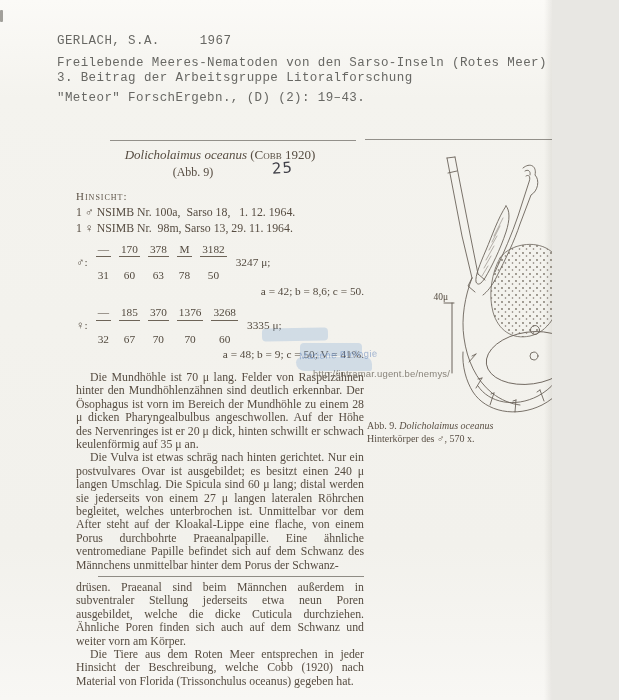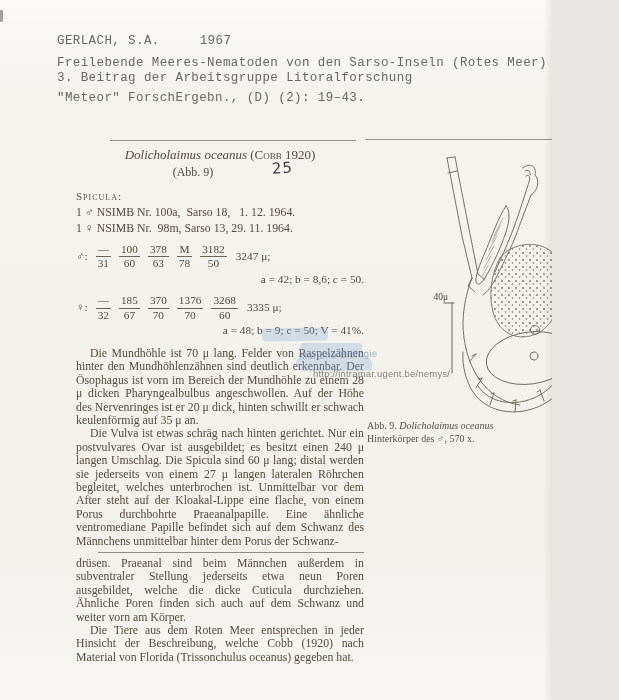--- a/index.html
+++ b/index.html
@@ -29,21 +29,21 @@
   .abb-row .abbref{margin-right:54px;}
   .handnum{position:absolute;left:196px;top:-4px;font-family:"DejaVu Sans",sans-serif;
            font-size:15px;color:#42424a;transform:rotate(-4deg);letter-spacing:1px;}
   .material-label{font-variant:small-caps;font-size:11px;letter-spacing:1px;margin-top:6px;color:#5d5347;}
   .material-line{white-space:pre;font-size:11.8px;margin-top:2.5px;}
 
   .formula{display:flex;align-items:center;margin-top:8px;font-size:11.3px;color:#52493e;}
   .formula .sym{margin-right:4px;}
   .frac{display:inline-flex;flex-direction:column;align-items:center;line-height:1.05;margin:0 4px;}
   .frac .ftop{padding:0 2px 1px;}
-  .frac .fbot{border-top:0.8px solid #6d6458;padding:1px 2px 0;align-self:stretch;text-align:center;}
+  .frac .fbot{border-top:0.8px solid #6d6458;padding:13px 2px 0;align-self:stretch;text-align:center;}
   .formula .total{margin-left:5px;}
   .abc{margin:3px 0 0 8px;font-size:11.3px;color:#52493e;text-align:right;}
 
   p.body{margin:0;text-align:justify;hyphens:none;}
   p.body.first{margin-top:9px;font-family:Liberation Serif, serif;}
   p.indent{text-indent:14px;}
   .midrule{height:1px;background:#8f8c85;margin:4px 0 4px 22px;}
 
   
   .figure-svg{position:absolute;left:388px;top:146px;}
@@ -75,32 +75,32 @@
 
   <div class="col">
     <div class="sp-title">
       <span class="species">Dolicholaimus oceanus</span>
       <span class="authority">(Cobb 1920)</span>
     </div>
     <div class="abb-row">
       <span class="abbref">(Abb. 9)</span>
       <span class="handnum">25</span>
     </div>
-    <div class="material-label">Spicula:</div>
+    <div class="material-label">Hinsicht:</div>
     <div class="material-line">1 ♂ NSIMB Nr. 100a,  Sarso 18,   1. 12. 1964.</div>
     <div class="material-line">1 ♀ NSIMB Nr.  98m, Sarso 13, 29. 11. 1964.</div>
 
     <div class="formula">
       <span class="sym">♂:</span>
       <span class="frac">
           <span class="ftop">—</span>
           <span class="fbot">31</span>
         </span>
       <span class="frac">
-          <span class="ftop">100</span>
+          <span class="ftop">170</span>
           <span class="fbot">60</span>
         </span>
       <span class="frac">
           <span class="ftop">378</span>
           <span class="fbot">63</span>
         </span>
       <span class="frac">
           <span class="ftop">M</span>
           <span class="fbot">78</span>
         </span>

